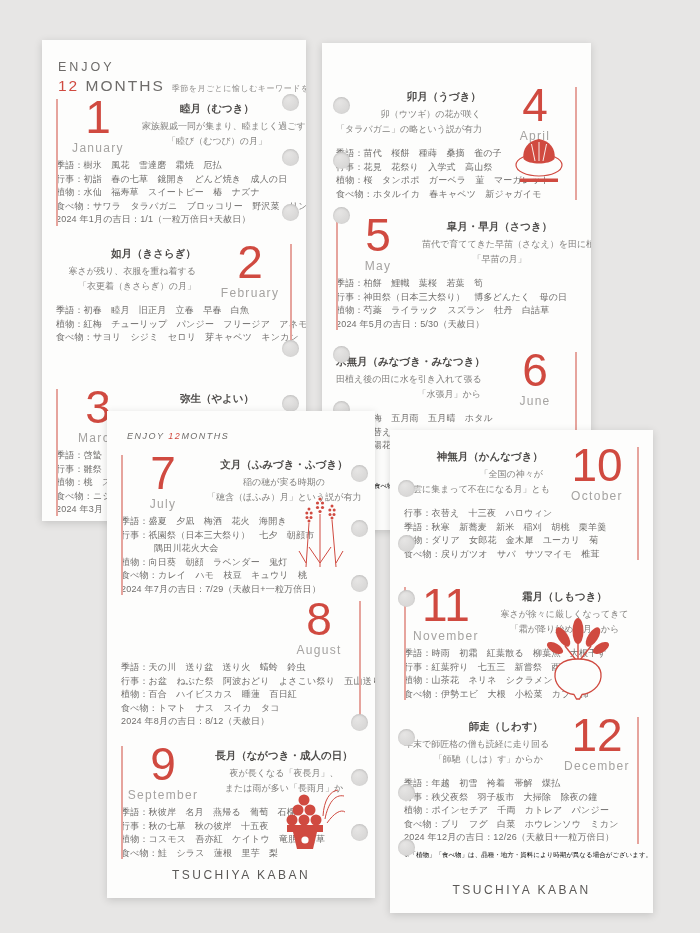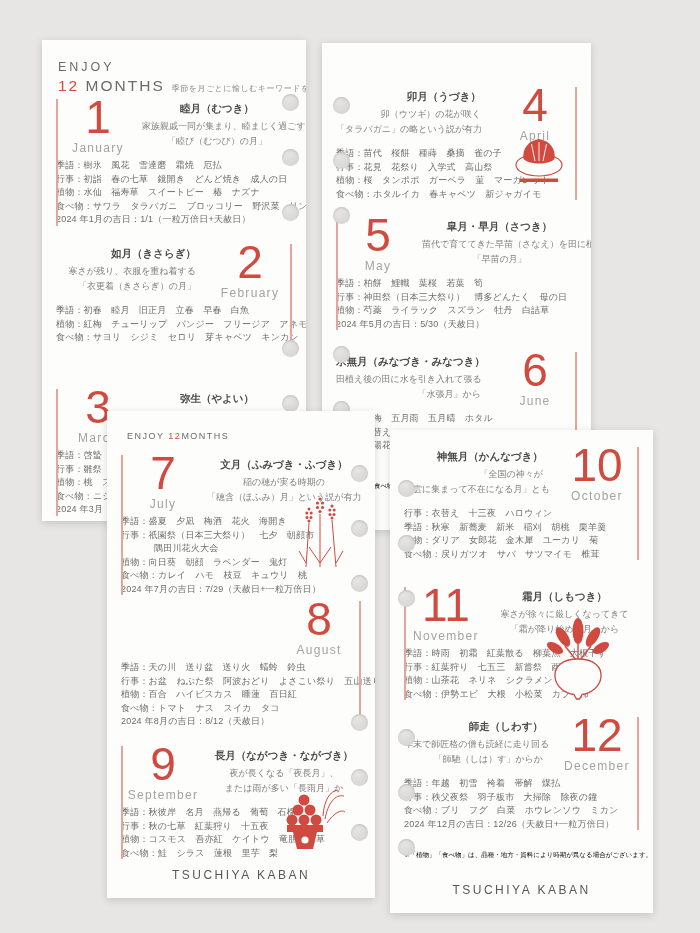--- a/index.html
+++ b/index.html
@@ -15,21 +15,21 @@
         box-shadow:inset 0 1px 2px rgba(0,0,0,.14);}
   .hr .hole{right:7px;} .hl .hole{left:11px;}
   #p4 .hole{left:8px;}
   
   .bighead{position:absolute;left:16px;top:20px;}
   .bighead .l1{font-size:12.5px;letter-spacing:3px;color:#6e6c6a;}
   .bighead .l2{font-size:15.5px;letter-spacing:2px;color:#6e6c6a;margin-top:3px;white-space:nowrap;}
   .red{color:#d04a40;}
   .bighead .sub{font-size:8px;color:#8d8b89;letter-spacing:.5px;margin-left:7px;}
   
-  .smallhead{position:absolute;left:20px;top:20px;font-size:9px;letter-spacing:1.5px;color:#6e6c6a;white-space:nowrap;}
+  .smallhead{position:absolute;left:20px;top:20px;font-size:9px;letter-spacing:1.5px;color:#6e6c6a;white-space:nowrap;font-style:italic;}
   
   .mb{position:absolute;left:14px;right:14px;}
   .vline{position:absolute;top:4px;bottom:1px;width:2px;background:#e6a49d;}
   .mb.L .vline{left:0;} .mb.R .vline{right:0;}
   .head{display:flex;min-height:56px;}
   .mb.R .head{flex-direction:row-reverse;}
   .numcol{flex:0 0 84px;text-align:center;}
   .num{font-size:46px;line-height:44px;color:#d04a40;}
   .en{font-size:12px;letter-spacing:1.3px;color:#a5a3a1;margin-top:2px;}
   .info{flex:1;padding-top:7px;min-width:0;}
@@ -288,28 +288,28 @@
     </section>
 
     <section class="mb L" style="top:331px;">
       <span class="vline"></span>
       <div class="head">
         <div class="numcol">
           <div class="num">9</div>
           <div class="en">September</div>
         </div>
         <div class="info">
-          <p class="ttl">長月（ながつき・ながづき）</p>
+          <p class="ttl">長月（ながつき・成人の日）</p>
           <p class="desc">夜が長くなる「夜長月」、</p>
           <p class="desc">または雨が多い「長雨月」か</p>
         </div>
       </div>
       <div class="rows">
         <p>季語：秋彼岸　名月　燕帰る　葡萄　石榴</p>
-        <p>行事：秋の七草　紅葉狩り　十五夜</p>
+        <p>行事：秋の七草　秋の彼岸　十五夜</p>
         <p>植物：コスモス　吾亦紅　ケイトウ　竜胆　露草</p>
         <p>食べ物：鮭　シラス　蓮根　里芋　梨</p>
       </div>
     </section>
 
     <svg class="illus" style="left:172px;top:376px;" width="66" height="68" viewBox="0 0 66 68">
       <g stroke="#d04a40" stroke-width="1" fill="none">
         <path d="M46,32 C49,16 56,7 65,9"></path>
         <path d="M44,29 C45,13 51,4 59,3"></path>
         <path d="M48,36 C55,26 62,22 66,25"></path>
@@ -406,20 +406,21 @@
         </div>
         <div class="info">
           <p class="ttl">師走（しわす）</p>
           <p class="desc">年末で師匠格の僧も読経に走り回る</p>
           <p class="desc">「師馳（しは）す」からか</p>
         </div>
       </div>
       <div class="rows">
         <p>季語：年越　初雪　袴着　帯解　煤払</p>
         <p>行事：秩父夜祭　羽子板市　大掃除　除夜の鐘</p>
+        <p>植物：ポインセチア　千両　カトレア　パンジー</p>
         <p>食べ物：ブリ　フグ　白菜　ホウレンソウ　ミカン</p>
         <p>2024 年12月の吉日：12/26（天赦日+一粒万倍日）</p>
       </div>
     </section>
 
     <p class="note" style="top:414px;">※「植物」「食べ物」は、品種・地方・資料により時期が異なる場合がございます。</p>
     <div class="footer">TSUCHIYA KABAN</div>
 
     <span class="hole" style="top:50px"></span>
     <span class="hole" style="top:105px"></span>

